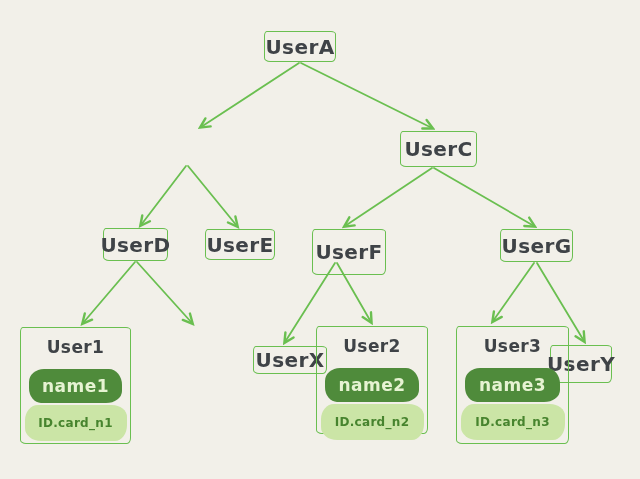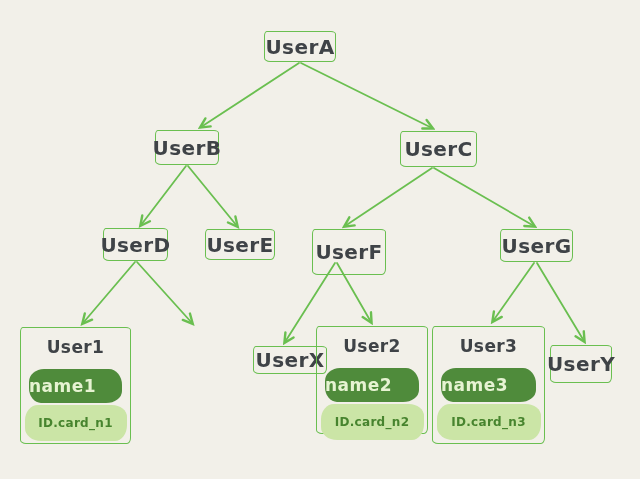--- a/index.html
+++ b/index.html
@@ -40,21 +40,21 @@
     font-weight:700;font-size:17px;letter-spacing:.4px;
     margin-top:7px;height:24px;line-height:24px;
   }
   .name-pill{
     margin-top:10px;
     width:calc(100% - 16px);
     height:34px;line-height:34px;
     background:var(--name-pill-bg);
     color:var(--name-pill-text);
     border-radius:15px 13px 16px 12px / 13px 16px 12px 15px;
-    font-weight:700;font-size:17px;letter-spacing:.5px;
+    text-align:center;font-weight:700;font-size:17px;letter-spacing:.5px;
   }
   .id-pill{
     margin-top:2px;
     width:calc(100% - 7px);
     height:36px;line-height:36px;
     background:var(--id-pill-bg);
     color:var(--id-pill-text);
     border-radius:13px 15px 12px 16px / 15px 12px 16px 13px;
     text-align:center;font-weight:700;font-size:12px;letter-spacing:.3px;
   }
@@ -80,23 +80,20 @@
     <line class="edge" x1="137" y1="262" x2="192" y2="323" marker-end="url(#arrow)"></line>
     <line class="edge" x1="335" y1="263" x2="285" y2="342" marker-end="url(#arrow)"></line>
     <line class="edge" x1="337" y1="263" x2="371" y2="322" marker-end="url(#arrow)"></line>
     <line class="edge" x1="534" y1="263" x2="493" y2="321" marker-end="url(#arrow)"></line>
     <line class="edge" x1="537" y1="263" x2="584" y2="341" marker-end="url(#arrow)"></line>
   </svg>
 
   <div class="node" style="left:264px;top:31px;width:72px;height:31px;">
       <span>UserA</span>
     </div>
-  <div class="node" style="left:155px;top:130px;width:64px;height:35px;">
-      <span>UserB</span>
-    </div>
   <div class="node" style="left:400px;top:131px;width:77px;height:36px;">
       <span>UserC</span>
     </div>
   <div class="node" style="left:103px;top:228px;width:65px;height:33px;">
       <span>UserD</span>
     </div>
   <div class="node" style="left:205px;top:229px;width:70px;height:31px;">
       <span>UserE</span>
     </div>
   <div class="node" style="left:312px;top:229px;width:74px;height:46px;text-align:right;">
@@ -118,19 +115,19 @@
     <div class="id-pill">ID.card_n1</div>
   </div>
 
 
   <div class="card" style="left:316px;top:326px;width:112px;height:108px;">
     <div class="card-title">User2</div>
     <div class="name-pill">name2</div>
     <div class="id-pill">ID.card_n2</div>
   </div>
 
-  <div class="card" style="left:432px;top:326px;width:113px;height:118px;">
+  <div class="card" style="left:456px;top:326px;width:113px;height:118px;">
     <div class="card-title">User3</div>
     <div class="name-pill">name3</div>
     <div class="id-pill">ID.card_n3</div>
   </div>
 
 </div>
 
 </body></html>

